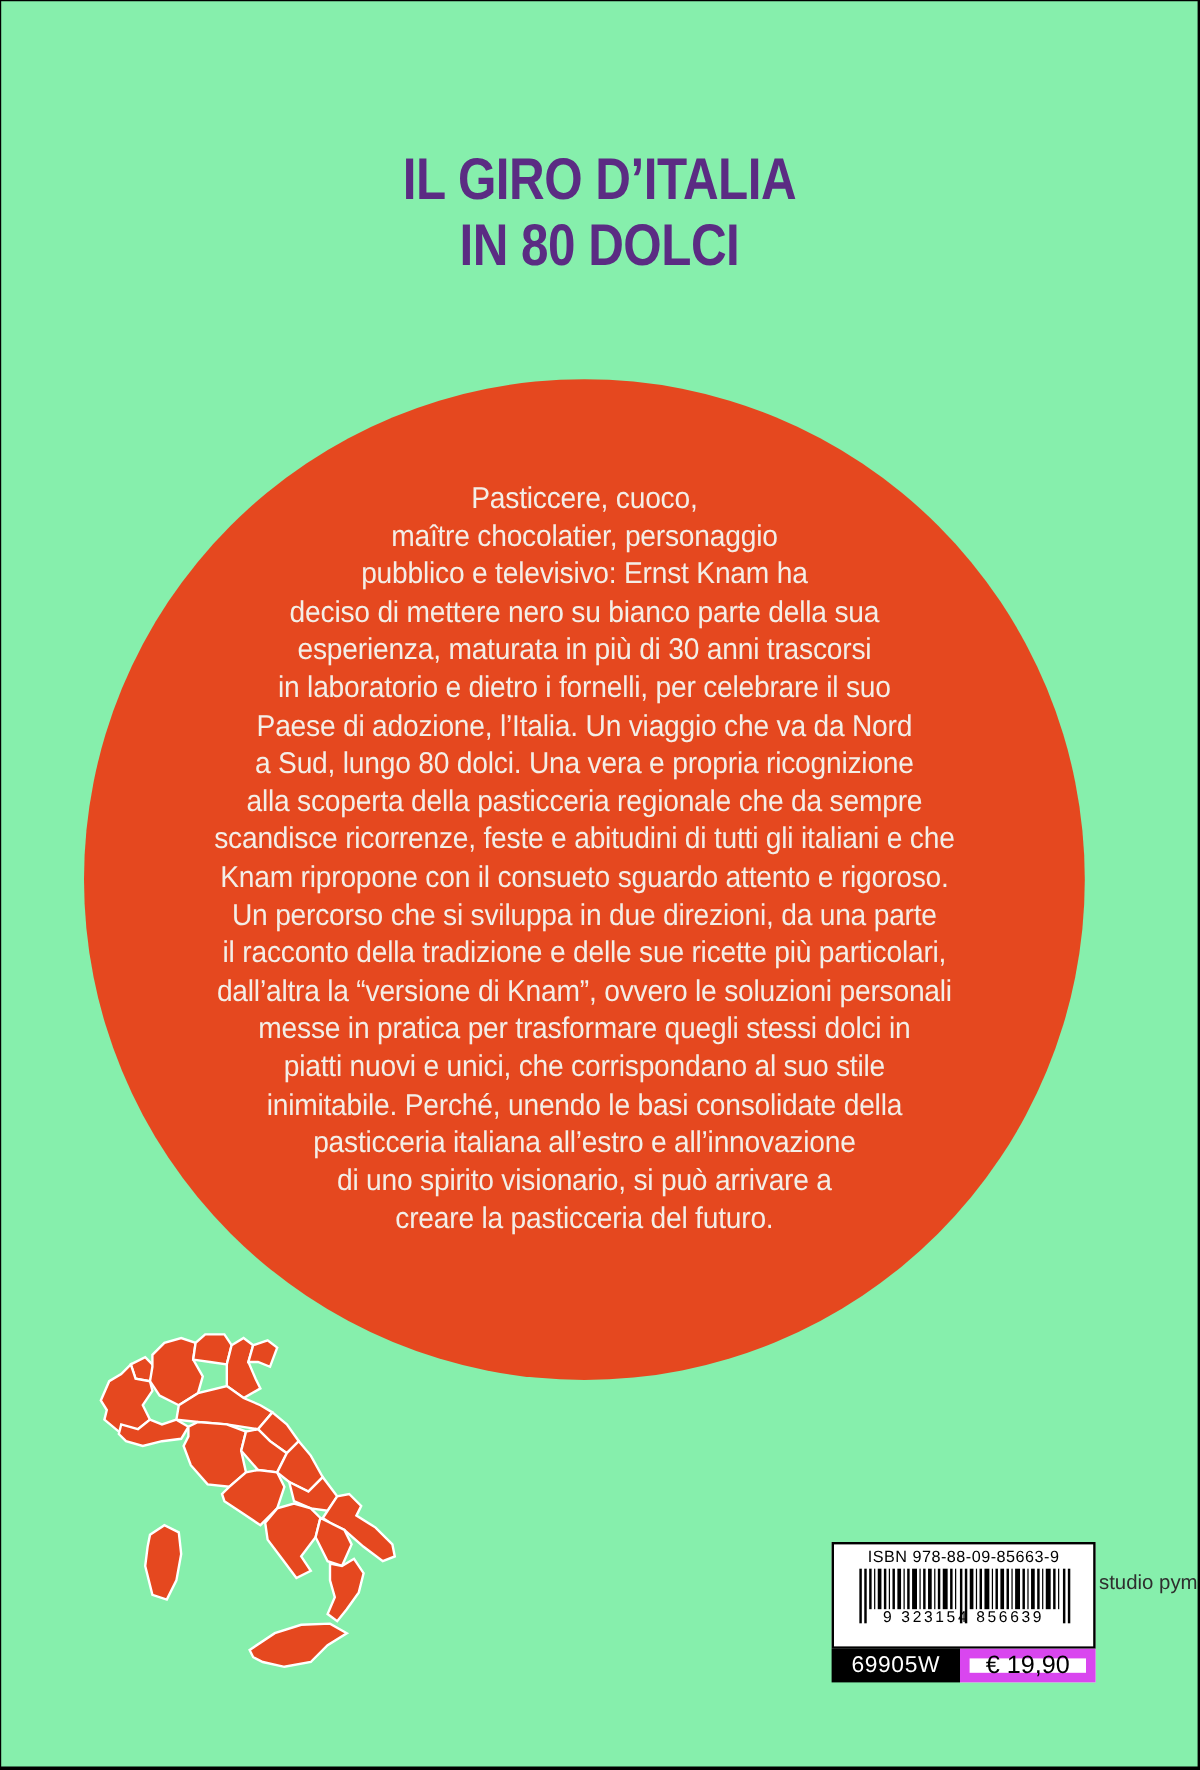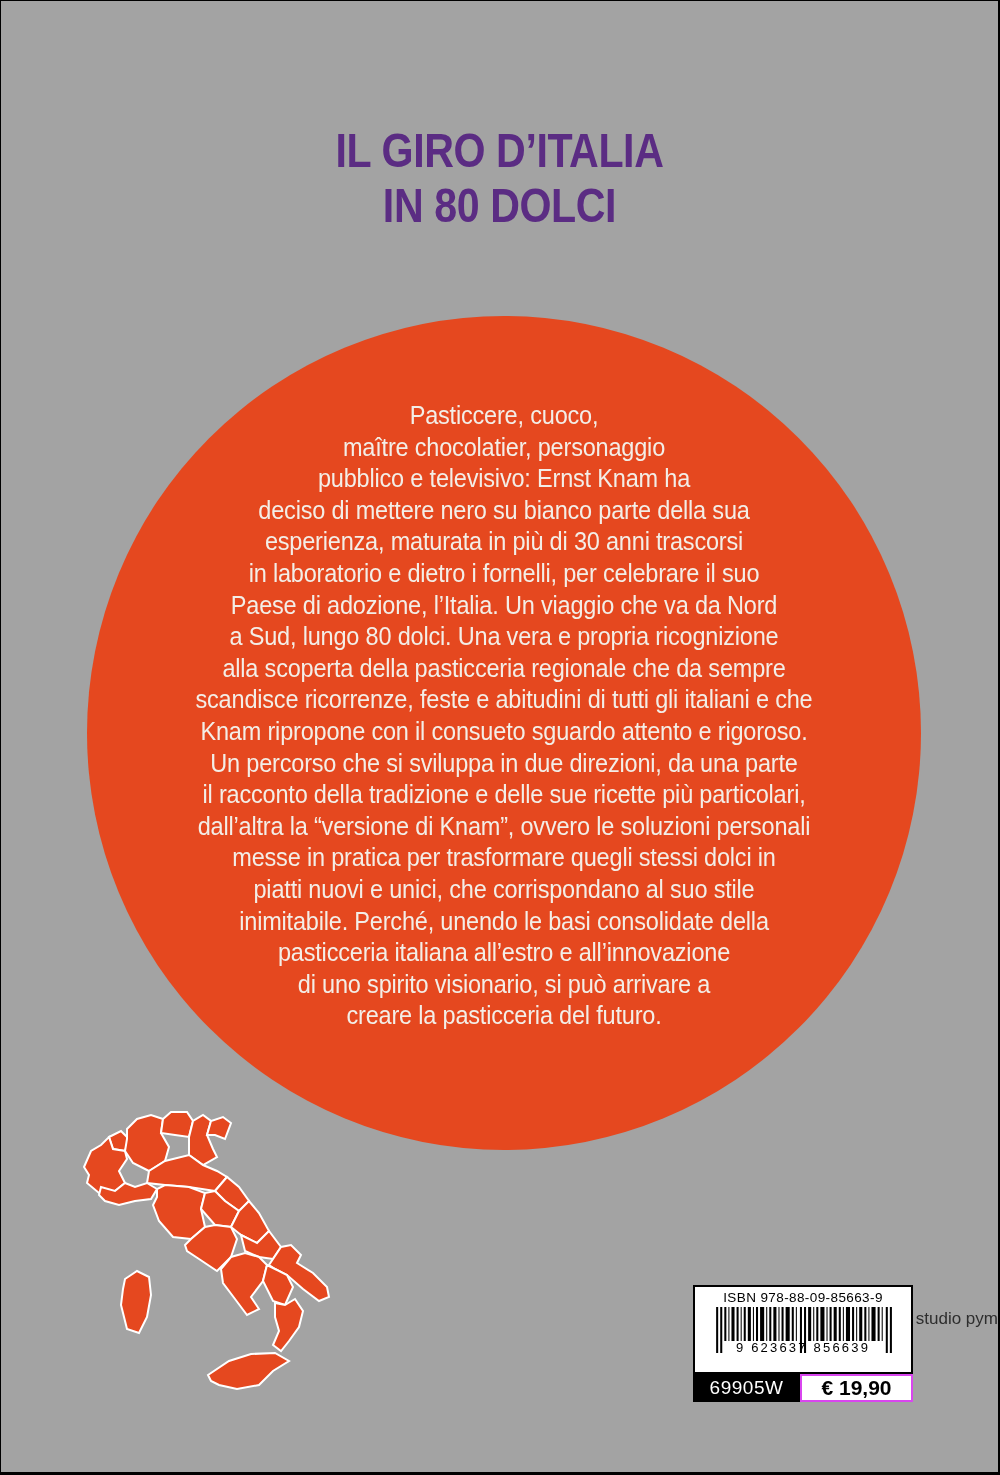--- a/index.html
+++ b/index.html
@@ -9,21 +9,21 @@
     --credits_gray: #2E2E2E;
   }
   * { margin: 0; padding: 0; box-sizing: border-box; }
   html, body { background: #fff; }
   body { font-family: "Liberation Sans", "DejaVu Sans", sans-serif; }
 
   .page {
     position: relative;
     width: 1000px;
     height: 1475px;
-    background: #a3a3a3;
+    background: #86efac;
     overflow: hidden;
     border-top: 1px solid #000;
     border-left: 1px solid #000;
     border-right: 2px solid #000;
     border-bottom: 3px solid #000;
     padding-left: 25px;
   }
 
   .title {
     position: absolute;
@@ -36,21 +36,21 @@
     line-height: 55px;
     font-weight: 800;
     letter-spacing: -0.5px;
     white-space: pre;
     transform: scaleX(0.84);
     transform-origin: 50% 0;
   }
 
   .circle {
     position: absolute;
-    left: 86px;
+    left: 69px;
     top: 315px;
     width: 834px;
     height: 834px;
     border-radius: 50%;
     background: var(--orange);
   }
 
   .blurb {
     position: absolute;
     top: 84px;
@@ -131,23 +131,23 @@
     font-weight: normal;
     font-size: 19px;
     display: flex;
     align-items: center;
     justify-content: center;
     letter-spacing: 0.5px;
   }
   .bc-price {
     flex: 1;
     background: #fff;
-    border: 2px solid #d946ef;
+    border: 8px solid #d946ef;
     color: #000;
-    font-weight: bold;
+    font-weight: normal;
     font-size: 21px;
     display: flex;
     align-items: center;
     justify-content: center;
   }
 </style>
 </head>
 <body>
 
 <div class="page">
@@ -245,21 +245,21 @@
           <rect x="143" y="0" width="1" height="34"></rect>
         <rect x="146" y="0" width="3" height="34"></rect>
           <rect x="151" y="0" width="2" height="34"></rect>
         <rect x="155" y="0" width="1" height="34"></rect>
           <rect x="158" y="0" width="4" height="34"></rect>
         <rect x="164" y="0" width="2" height="34"></rect>
           <rect x="168" y="0" width="1" height="34"></rect>
         <rect x="172" y="0" width="2" height="46"></rect>
           <rect x="176" y="0" width="2" height="46"></rect>
       </svg>
-      <div class="digits">9 623637 856639</div>
+      <div class="digits">9 323154 856639</div>
     </div>
     <div class="bc-bottom">
       <div class="bc-code">69905W</div>
       <div class="bc-price">€ 19,90</div>
     </div>
   </div>
 
 </div>
 
 </body></html>

